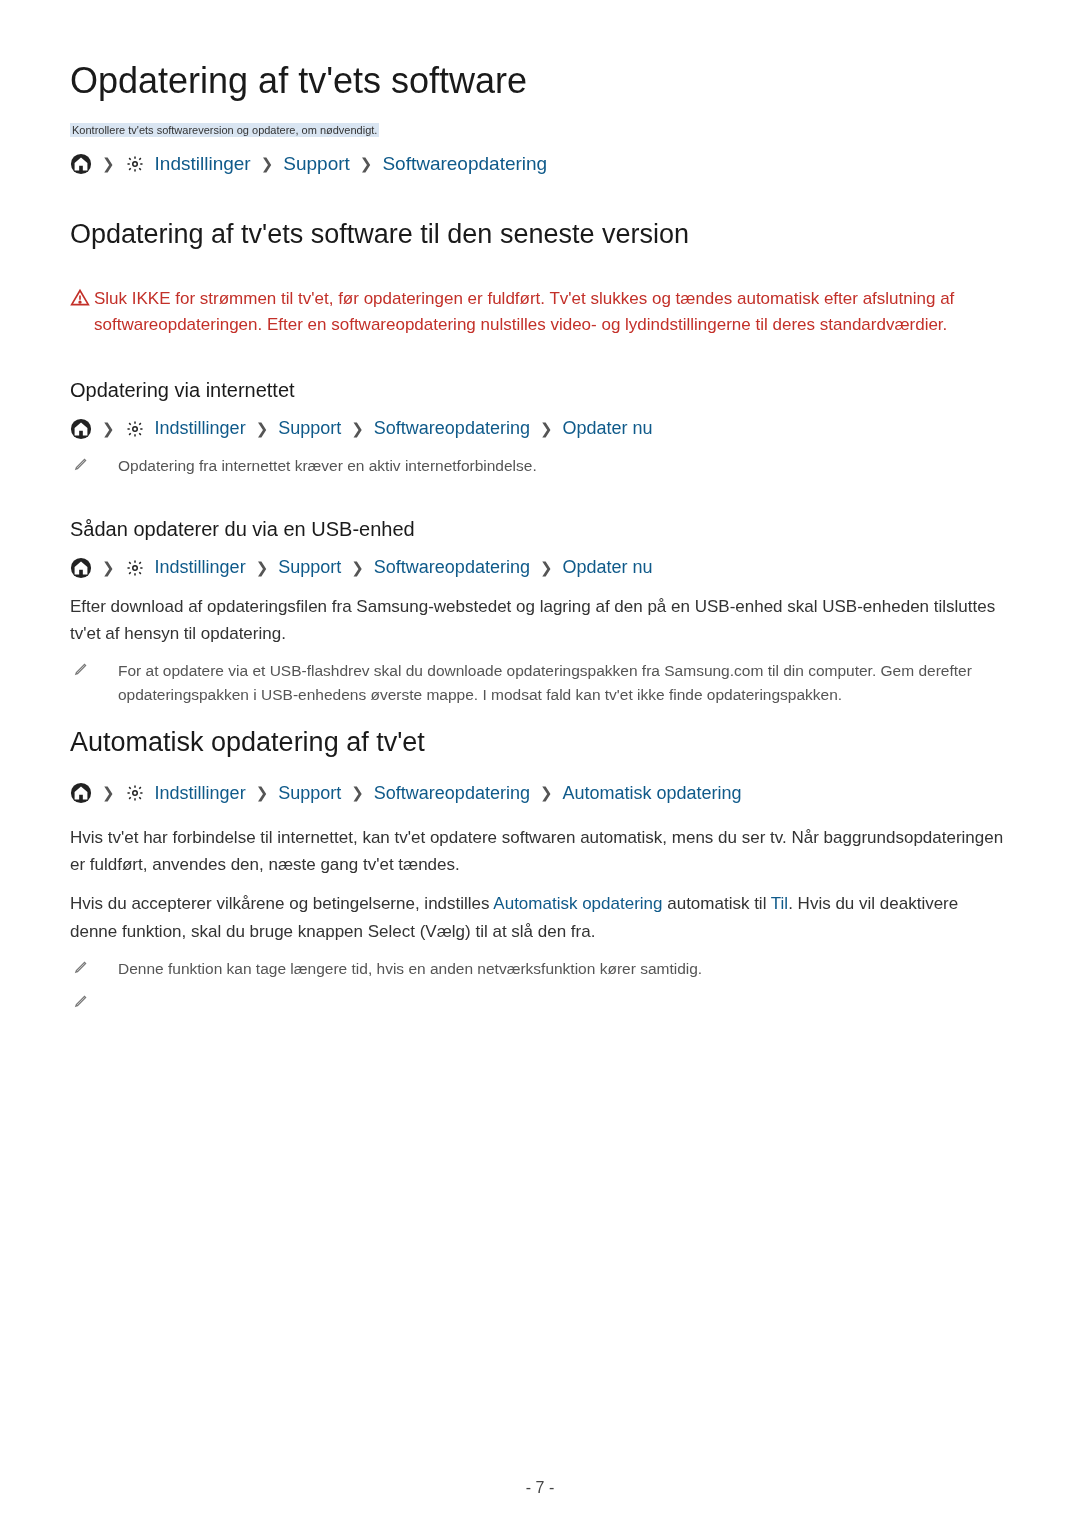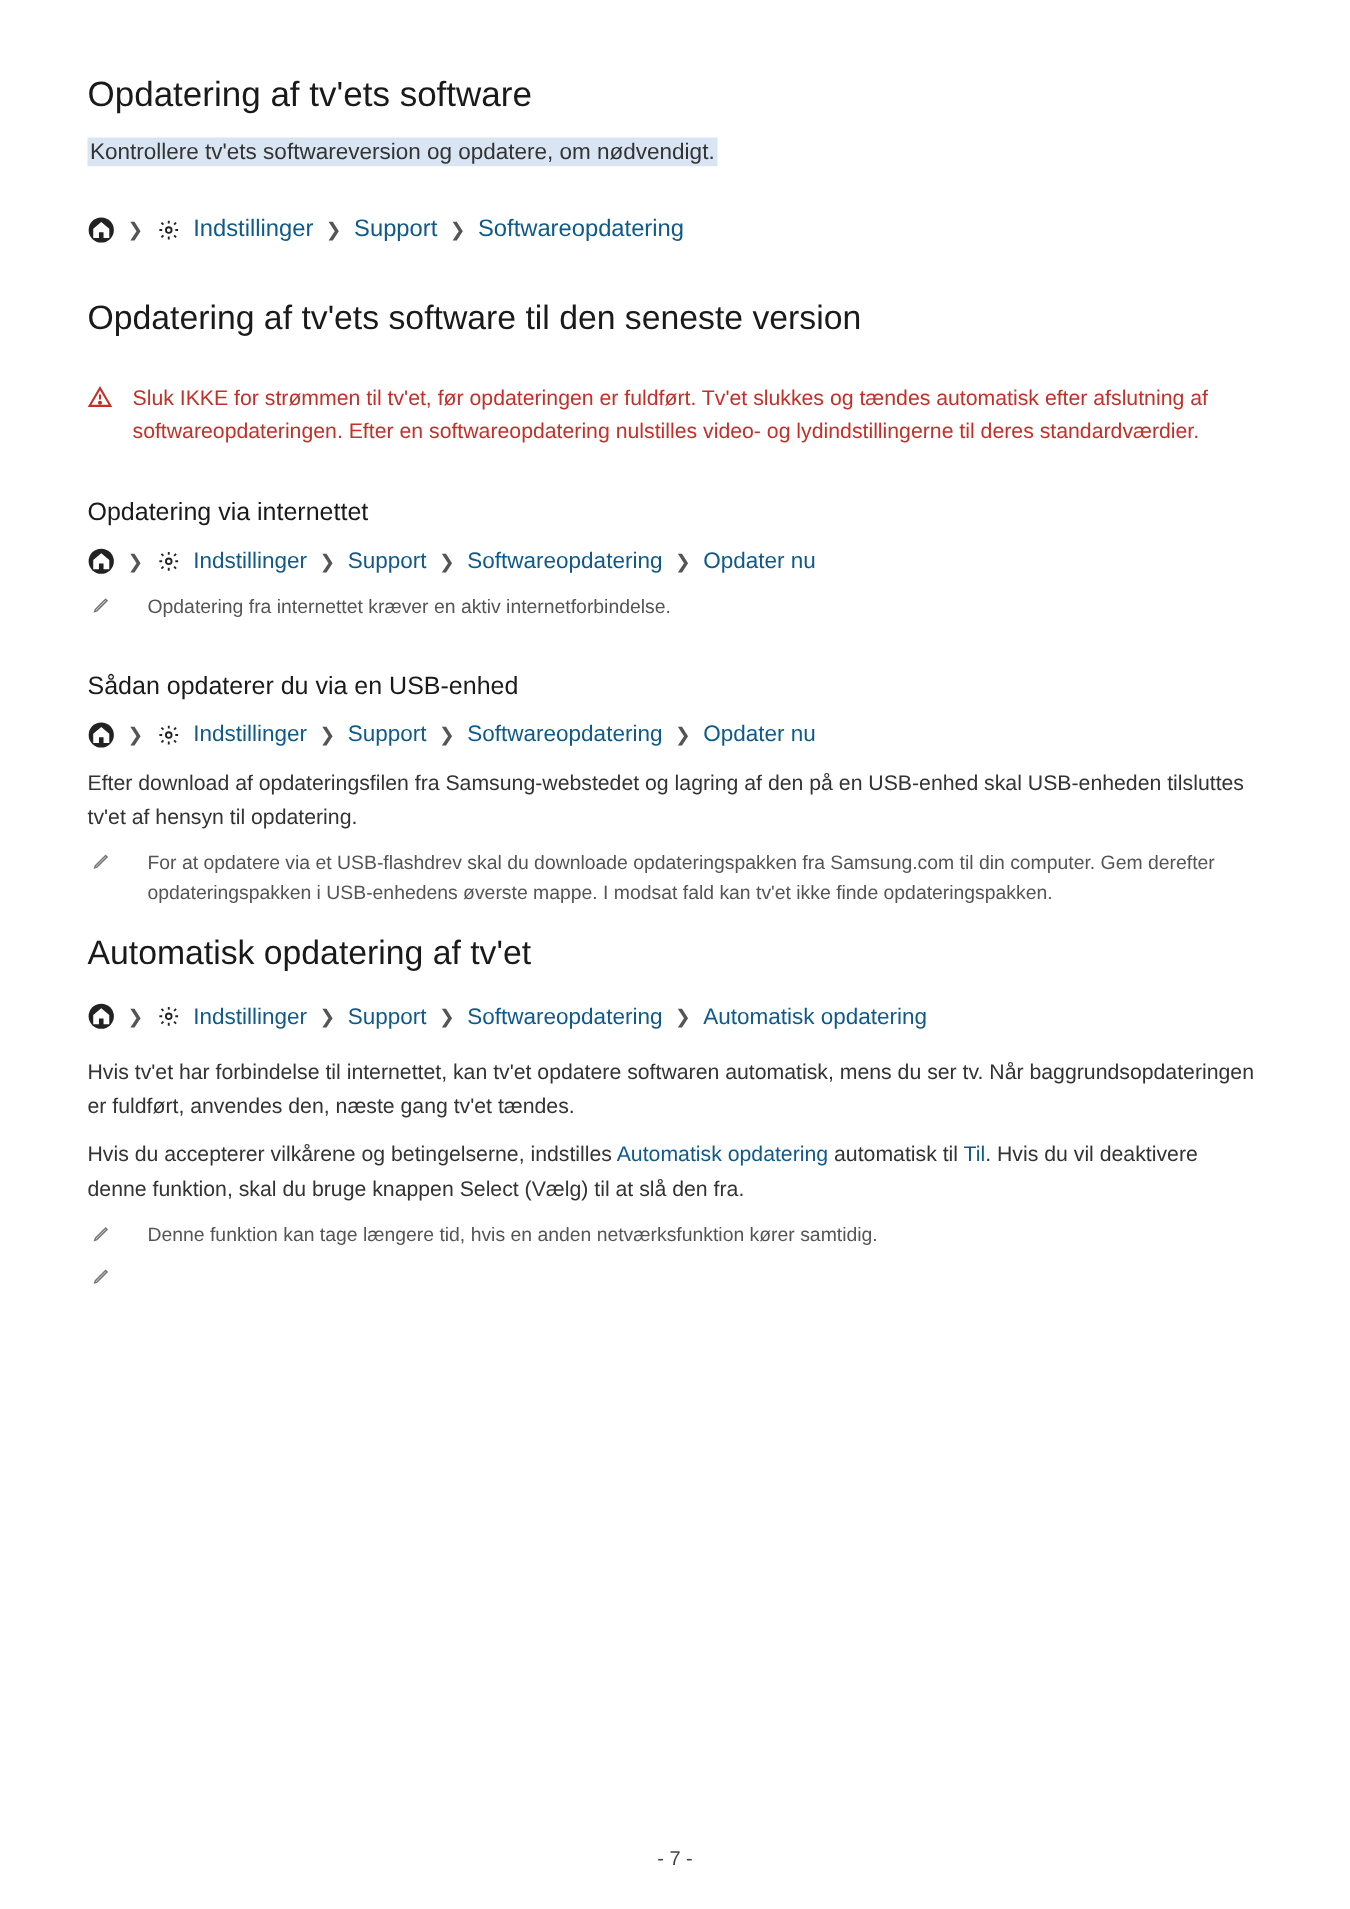--- a/index.html
+++ b/index.html
@@ -6,32 +6,32 @@
   body {
     font-family: -apple-system, BlinkMacSystemFont, "Segoe UI", Arial, sans-serif;
     background: #fff;
     color: #222;
     width: 1080px;
     min-height: 1527px;
     padding: 60px 70px 40px 70px;
     position: relative;
   }
   h1 {
-    font-size: 28px;
+    font-size: 36px;
     font-weight: 500;
     color: #1a1a1a;
     margin-bottom: 18px;
   }
   .highlighted-subtitle {
     display: inline-block;
     background: #d9e5f2;
     color: #333;
-    font-size: 18px;
+    font-size: 11px;
     padding: 1px 2px;
-    margin-bottom: 40px;
+    margin-bottom: 16px;
   }
   .breadcrumb {
     display: flex;
     align-items: center;
     gap: 10px;
     font-size: 19px;
     margin-bottom: 44px;
     flex-wrap: wrap;
   }
   .breadcrumb.compact { margin-bottom: 14px; font-size: 18px; }
@@ -57,21 +57,21 @@
   }
   h3 {
     font-size: 20px;
     font-weight: 500;
     color: #1a1a1a;
     margin-bottom: 16px;
     margin-top: 40px;
   }
   .warning-block {
     display: flex;
-    gap: 16px;
+    gap: 4px;
     margin-bottom: 32px;
     padding-right: 10px;
   }
   .warn-icon {
     flex-shrink: 0;
     width: 20px; height: 20px;
     margin-top: 2px;
   }
   .warning-text {
     color: #c33029;

